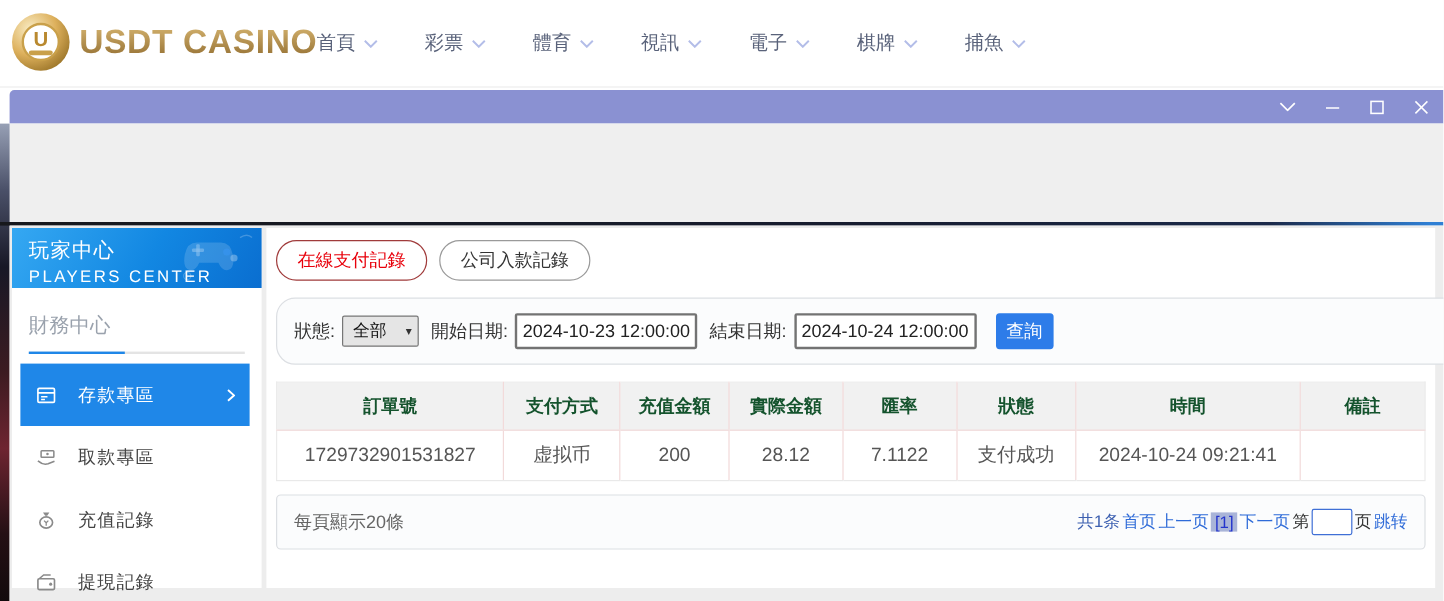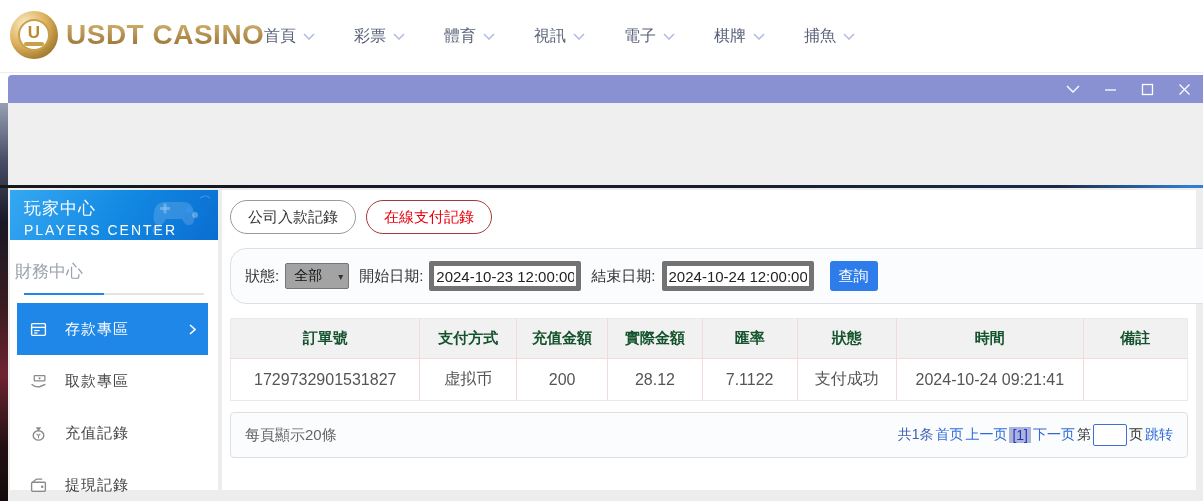--- a/index.html
+++ b/index.html
@@ -32,43 +32,43 @@
     background:linear-gradient(90deg,#17181c 0%,#171d30 60%,#1b2a4a 88%,#2f7fd4 99%);}
 
   .main-row{position:absolute;left:8px;top:188px;width:1195px;height:313px;background:#ededed;}
 
   
   .sidebar{position:absolute;left:2px;top:2px;width:208px;height:300px;background:#fff;}
   .sb-header{position:relative;height:50px;background:linear-gradient(120deg,#35a8f2 0%,#1287e2 55%,#0a6ed0 100%);color:#fff;padding:7px 0 0 14px;overflow:hidden;}
   .sb-title{font-size:17px;letter-spacing:1px;}
   .sb-sub{font-size:14px;letter-spacing:2px;margin-top:2px;}
   .sb-deco{position:absolute;right:6px;top:4px;opacity:.55;}
-  .sb-section{padding:20px 14px 0 5px;font-size:17px;color:#9aa2ad;}
+  .sb-section{padding:20px 14px 0 14px;font-size:17px;color:#9aa2ad;}
   .sb-underline{margin:10px 14px 0 14px;height:2px;background:#e4e4e4;position:relative;}
   .sb-underline::before{content:"";position:absolute;left:0;top:0;width:80px;height:2px;background:#1f87e8;}
   .sb-menu{margin-top:8px;}
   .sb-item{height:52px;display:flex;align-items:center;padding:0 12px 0 20px;color:#444;cursor:pointer;position:relative;}
   .sb-item .sb-icon{width:17px;height:17px;color:#8a8a8a;margin-right:18px;flex:none;}
   .sb-item span.lbl{font-size:15px;letter-spacing:1px;}
   .sb-item.active{background:#1f87e8;color:#fff;margin:0 10px 0 7px;padding-left:13px;}
   .sb-item.active .sb-icon{color:#fff;}
   .sb-item .chev{margin-left:auto;color:#fff;}
 
   
   .content{position:absolute;left:214px;top:2px;width:974px;height:300px;background:#fff;}
   .tabs{position:absolute;left:8px;top:10px;display:flex;gap:10px;}
   .pill{height:34px;border-radius:17px;padding:0 17px;display:flex;align-items:center;font-size:15px;background:#fff;cursor:pointer;}
   .pill.gray{border:1px solid #9a9a9a;color:#333;}
   .pill.red{border:1px solid #a03b3b;color:#e8000b;}
 
   .filter-box{position:absolute;left:8px;top:58px;width:1046px;height:56px;border:1px solid #dcdfe3;border-radius:16px;background:#fbfcfd;display:flex;align-items:center;padding:0 14px;}
   .f-label{font-size:15px;color:#333;margin-right:6px;white-space:nowrap;}
-  .select{width:64px;height:26px;border:1px solid #767676;border-radius:2px;background:#a3a3a3;display:flex;align-items:center;justify-content:space-between;padding:0 5px 0 8px;font-size:14px;color:#111;cursor:pointer;margin-right:10px;}
+  .select{width:64px;height:26px;border:1px solid #767676;border-radius:2px;background:#e5e5e5;display:flex;align-items:center;justify-content:space-between;padding:0 5px 0 8px;font-size:14px;color:#111;cursor:pointer;margin-right:10px;}
   .select .car{font-size:10px;color:#333;}
-  .date-input{width:152px;height:30px;border:5px solid #737373;border-radius:2px;font-size:15px;color:#222;text-align:center;margin-right:10px;background:#fff;}
+  .date-input{width:152px;height:30px;border:2px solid #737373;border-radius:2px;font-size:15px;color:#222;text-align:center;margin-right:10px;background:#fff;}
   .search-btn{width:48px;height:30px;background:#2d7ce9;border:none;border-radius:3px;color:#fff;font-size:15px;cursor:pointer;margin-left:6px;}
 
   .data-table{position:absolute;left:8px;top:128px;width:958px;border-collapse:collapse;border:1px solid #ebebeb;}
   .data-table th{height:40px;background:#f1f1f1;font-size:15px;font-weight:bold;color:#14532d;border-left:1px solid #f2dada;border-bottom:1px solid #f2dada;}
   .data-table th:first-child{border-left:none;}
   .data-table td{height:42px;background:#fff;font-size:16px;color:#555;text-align:center;border-left:1px solid #f2dada;border-bottom:1px solid #e9e9e9;margin-top:36px;}
   .data-table td:first-child{border-left:none;}
 
   .page-box{position:absolute;left:8px;top:222px;width:958px;height:46px;border:1px solid #dcdfe3;border-radius:4px;background:#fbfcfd;display:flex;align-items:center;justify-content:space-between;padding:0 14px;}
   .page-size{font-size:15px;color:#666;}
@@ -232,22 +232,22 @@
               <circle cx="7" cy="9.8" r="1.6" fill="none" stroke="currentColor" stroke-width="1"></circle>
             </svg>
           <span class="lbl">資金記錄</span>
         </div>
       </div>
     </aside>
 
     <section class="content">
 
       <div class="tabs">
+        <div class="pill red">在線支付記錄</div>
         <div class="pill gray">公司入款記錄</div>
-        <div class="pill red">在線支付記錄</div>
       </div>
 
       <div class="filter-box">
         <span class="f-label">狀態:</span>
         <div class="select">
           <span>全部</span>
           <span class="car">▾</span>
         </div>
         <span class="f-label">開始日期:</span>
         <input class="date-input" value="2024-10-23 12:00:00" style="">

